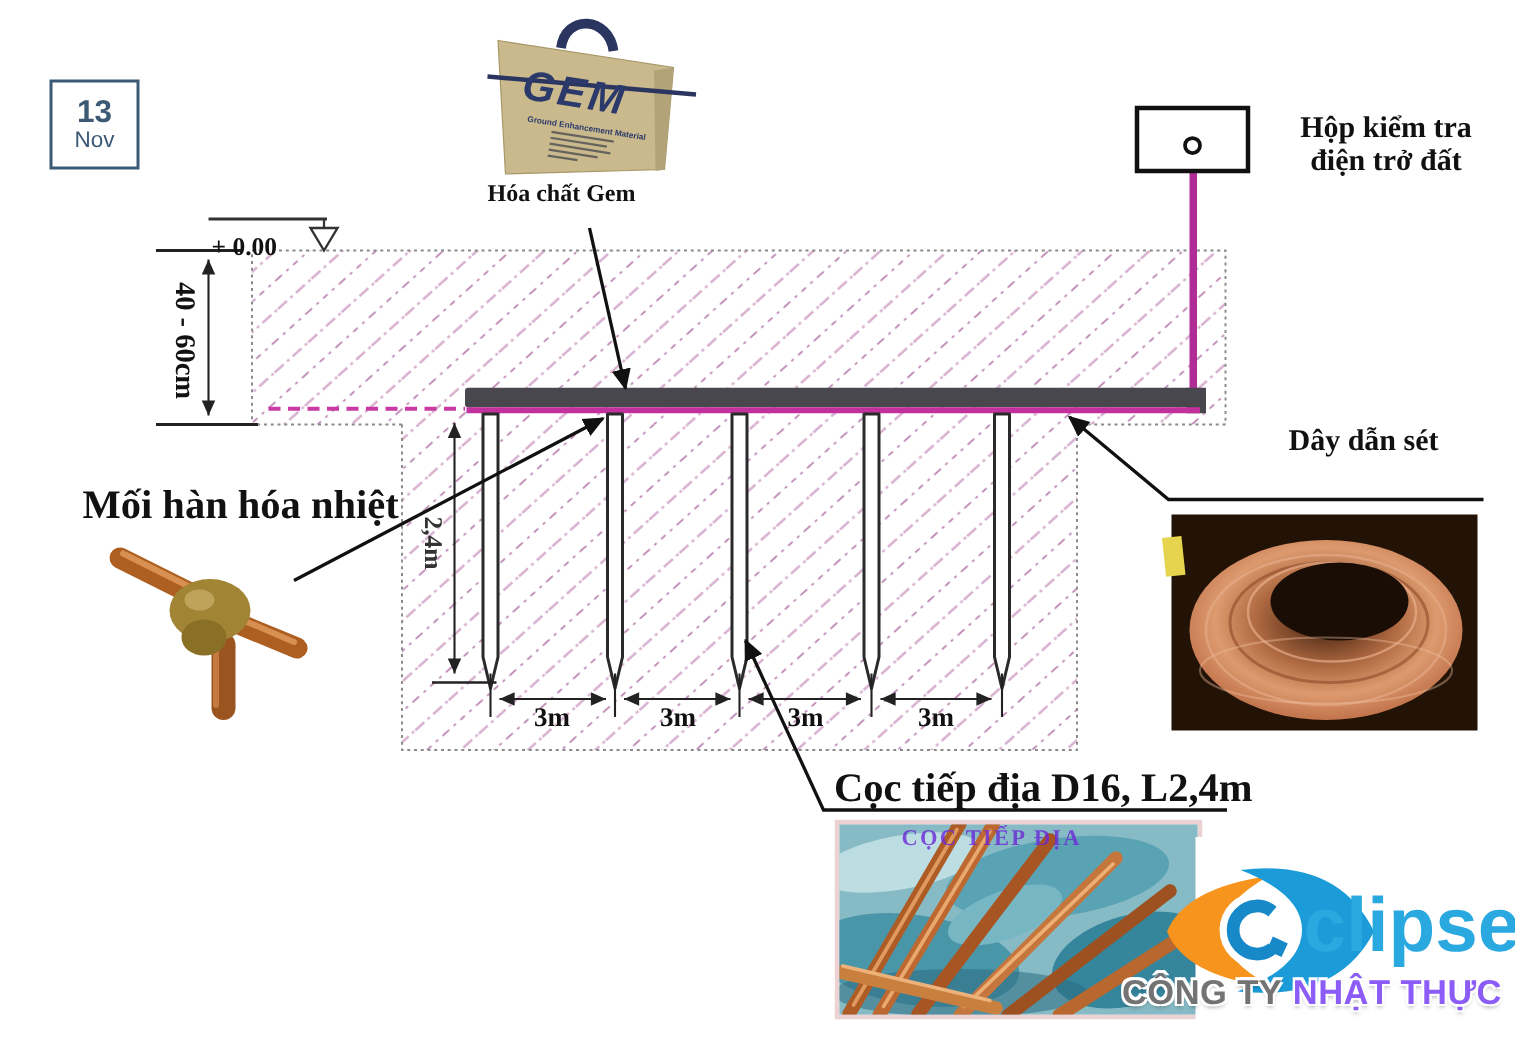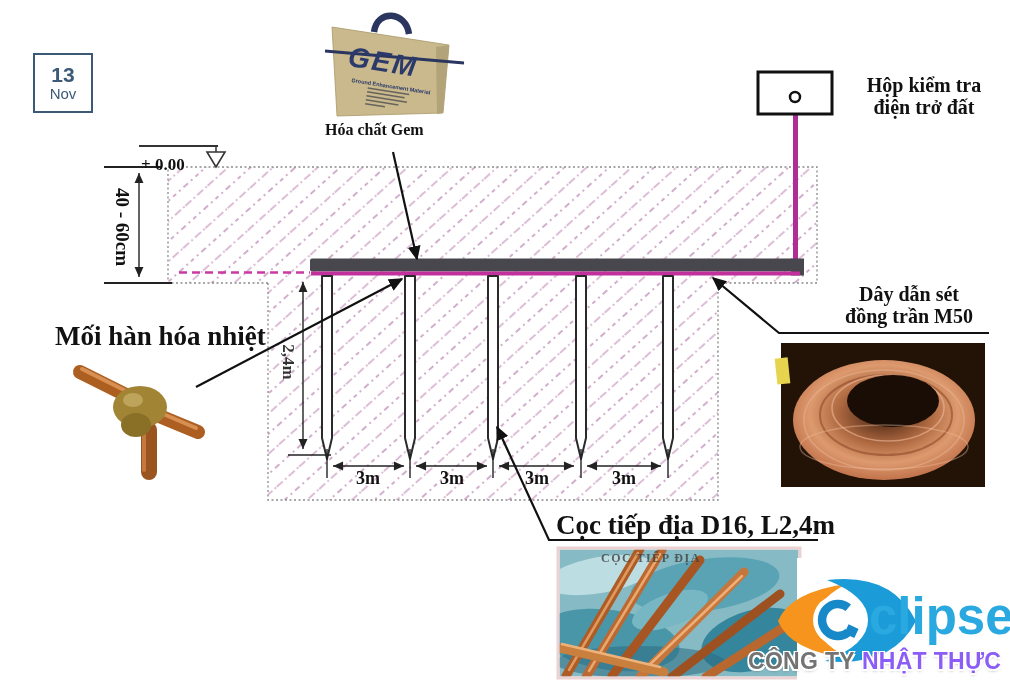--- a/index.html
+++ b/index.html
@@ -13,21 +13,21 @@
               background:#fff;display:flex;flex-direction:column;align-items:center;justify-content:center;
               font-family:"Liberation Sans",sans-serif;color:#3c5a76;}
   .date-badge .d{font-size:21px;font-weight:700;line-height:1.05;}
   .date-badge .m{font-size:15px;font-weight:400;line-height:1.05;}
   .gem-brand{position:absolute;left:351px;top:41px;transform:rotate(9deg);transform-origin:left top;
              font-family:"Liberation Sans",sans-serif;font-weight:900;font-size:28px;letter-spacing:2px;
              color:#2b3a6b;font-style:italic;}
   .gem-sub{position:absolute;left:352px;top:77px;transform:rotate(9deg);transform-origin:left top;
            font-family:"Liberation Sans",sans-serif;font-weight:700;font-size:5.5px;color:#2b3a6b;}
   .photo-caption{position:absolute;left:601px;top:551px;font-family:"Liberation Serif",serif;
-                 font-weight:700;font-size:12px;letter-spacing:1.5px;color:#404040;opacity:.8;}
+                 font-weight:700;font-size:15px;letter-spacing:1.5px;color:#6d28d9;opacity:.8;}
   .logo-word{position:absolute;left:869px;top:587px;font-family:"Liberation Sans",sans-serif;
              font-weight:700;font-size:51px;color:#2aa9e1;letter-spacing:0;}
   .company{position:absolute;left:748px;top:648px;font-family:"Liberation Sans",sans-serif;
            font-weight:800;font-size:23px;letter-spacing:.3px;white-space:nowrap;
            text-shadow:-1.5px -1.5px 0 #fff,1.5px -1.5px 0 #fff,-1.5px 1.5px 0 #fff,1.5px 1.5px 0 #fff,0 2px 3px rgba(0,0,0,.35);}
   .company .b{color:#737373;} .company .o{color:#8b5cf6;margin-left:7px;}
 </style>
 </head>
 <body>
 
@@ -217,21 +217,20 @@
 
   <div class="lbl rot90" style="left:258px;top:352px;width:60px;font-size:17px;color:#333;">2,4m</div>
 
   <div class="lbl" style="left:348px;top:468px;width:40px;text-align:center;font-size:18px;">3m</div>
   <div class="lbl" style="left:432px;top:468px;width:40px;text-align:center;font-size:18px;">3m</div>
   <div class="lbl" style="left:517px;top:468px;width:40px;text-align:center;font-size:18px;">3m</div>
   <div class="lbl" style="left:604px;top:468px;width:40px;text-align:center;font-size:18px;">3m</div>
 
   <div class="lbl two-line" style="left:818px;top:283px;width:182px;font-size:20px;">
     <div>Dây dẫn sét</div>
-    <div>đồng trần M50</div>
   </div>
 
   <div class="lbl" style="left:556px;top:510px;font-size:27px;">Cọc tiếp địa D16, L2,4m</div>
 
   <div class="gem-brand">GEM</div>
   <div class="gem-sub">Ground Enhancement Material</div>
 
   <div class="photo-caption">CỌC TIẾP ĐỊA</div>
 
   <div class="logo-word">clipse</div>

